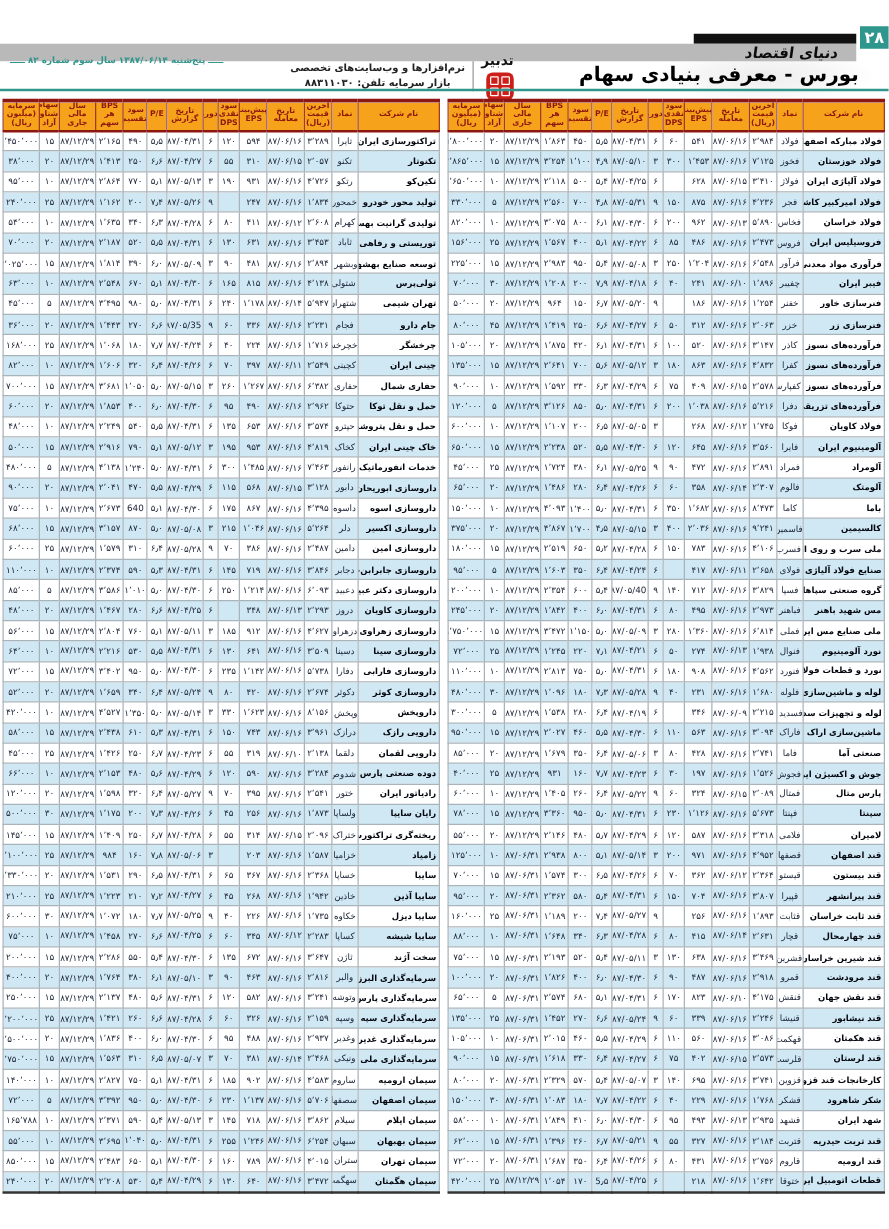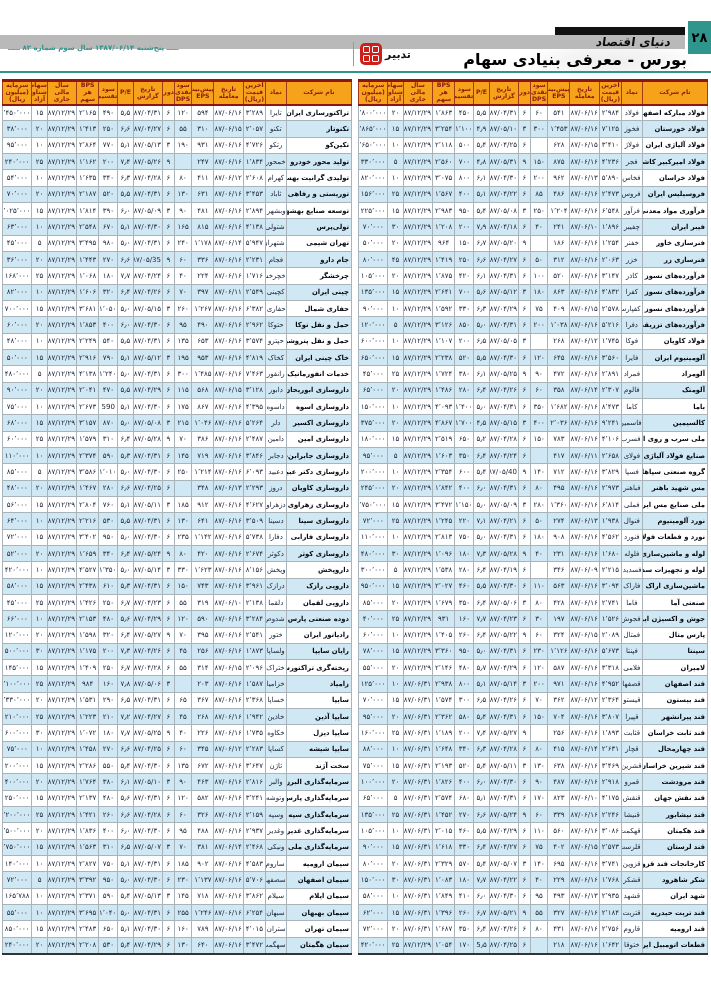--- a/index.html
+++ b/index.html
@@ -7,22 +7,22 @@
     --rowalt:#cfe8f4; --brandred:#cc1f1a; --ink:#1b2030;
   }
   *{margin:0;padding:0;box-sizing:border-box;}
   html,body{width:711px;height:983px;}
   body{
     position:relative;width:711px;height:983px;background:#ffffff;
     font-family:"DejaVu Sans",sans-serif;color:var(--ink);overflow:hidden;
   }
   
   .pageno{
-    position:absolute;top:21px;right:0;width:23px;height:33px;
-    background:var(--teal);color:#000000;font-weight:bold;font-size:13px;
+    position:absolute;top:21px;right:0;width:23px;height:18px;
+    background:var(--teal);color:#ffffff;font-weight:bold;font-size:13px;
     display:flex;align-items:center;justify-content:center;
   }
   .blackbar{position:absolute;top:27px;right:26px;left:555px;height:8px;background:#111;}
   .graybar{
     position:absolute;top:35px;right:26px;left:0;height:14px;background:#b9b9b9;
     display:flex;align-items:center;
   }
   .paperlogo{
     font-weight:bold;font-size:12px;color:#0d0d0d;margin-right:14px;
     transform:skewX(-8deg);letter-spacing:-1px;
@@ -34,21 +34,21 @@
   .watermark{
     position:absolute;top:40px;right:10px;width:180px;height:42px;border-radius:50%;
     background:radial-gradient(closest-side,#d8d8d8 0%,#e9e9e9 55%,transparent 100%);
     opacity:.45;z-index:-1;
   }
   
   .ad{
     position:absolute;top:42px;right:300px;display:flex;align-items:center;gap:6px;
     direction:rtl;
   }
-  .ad .brandwrap{display:flex;align-items:center;gap:3px;}
+  .ad .brandwrap{display:flex;align-items:flex-start;gap:3px;flex-direction:column;}
   .tadbir-icon{
     width:22px;height:22px;background:var(--brandred);border-radius:5px;
     display:grid;grid-template-columns:1fr 1fr;grid-template-rows:1fr 1fr;gap:2px;
     padding:3px;
   }
   .tadbir-icon span{background:var(--brandred);border:1px solid #fff;border-radius:1px;}
   .brandname{font-weight:bold;font-size:11px;color:#111;}
   .ad .vsep{width:1px;height:24px;background:#999;}
   .adtext{text-align:center;font-size:8px;line-height:1.45;color:#222;font-weight:bold;}
   
@@ -102,20 +102,24 @@
   <div class="brandwrap">
     <span class="brandname">تدبیر</span>
     <span class="tadbir-icon">
       <span></span>
         <span></span>
         <span></span>
         <span></span>
     </span>
   </div>
   <span class="vsep"></span>
+  <div class="adtext">
+    <div>نرم‌افزارها و وب‌سایت‌های تخصصی</div>
+    <div>بازار سرمایه   تلفن: ۸۸۳۱۱۰۳۰</div>
+  </div>
 </div>
 
 <div class="dateline">ـــــ  پنج‌شنبه ۱۳۸۷/۰۶/۱۴    سال سوم    شماره ۸۲  ـــــ</div>
 <div class="tealrule"></div>
 
 <div class="tablezone right">
   <table class="stock">
     <thead>
         <tr>
           <th class="c0">نام شرکت</th>
@@ -1309,21 +1313,21 @@
         <tr>
           <td class="c0 name">داروسازی اسوه</td>
           <td class="c1">داسوه</td>
           <td class="c2">۴٬۳۹۵</td>
           <td class="c3">۸۷/۰۶/۱۶</td>
           <td class="c4 grp">۸۶۷</td>
           <td class="c5">۱۷۵</td>
           <td class="c6">۶</td>
           <td class="c7">۸۷/۰۴/۳۰</td>
           <td class="c8 grp">۵٫۱</td>
-          <td class="c9">590</td>
+          <td class="c9">640</td>
           <td class="c10">۲٬۶۷۳</td>
           <td class="c11">۸۷/۱۲/۲۹</td>
           <td class="c12 grp">۱۰</td>
           <td class="c13">۷۵٬۰۰۰</td>
         </tr>
         <tr>
           <td class="c0 name">داروسازی اکسیر</td>
           <td class="c1">دلر</td>
           <td class="c2">۵٬۲۶۴</td>
           <td class="c3">۸۷/۰۶/۱۶</td>

